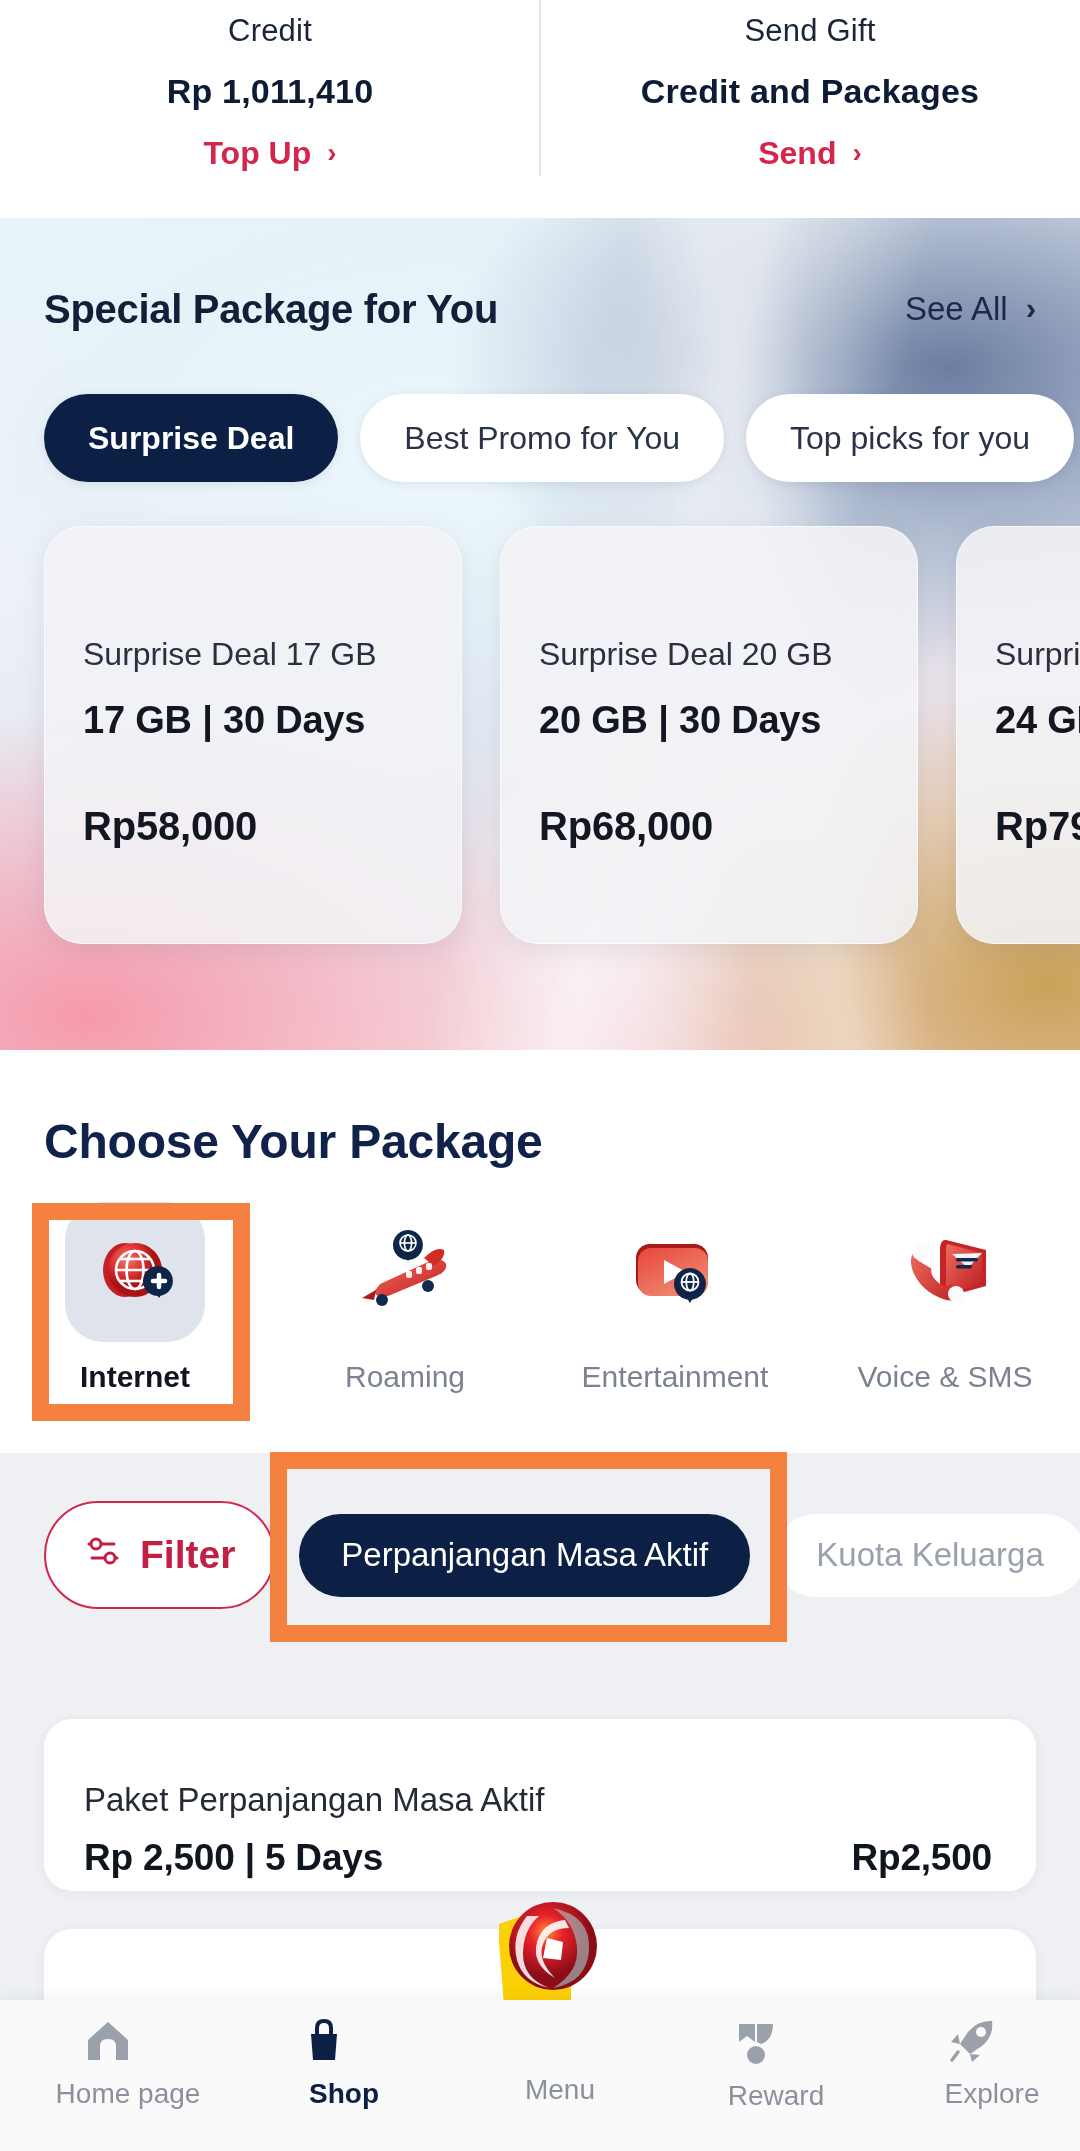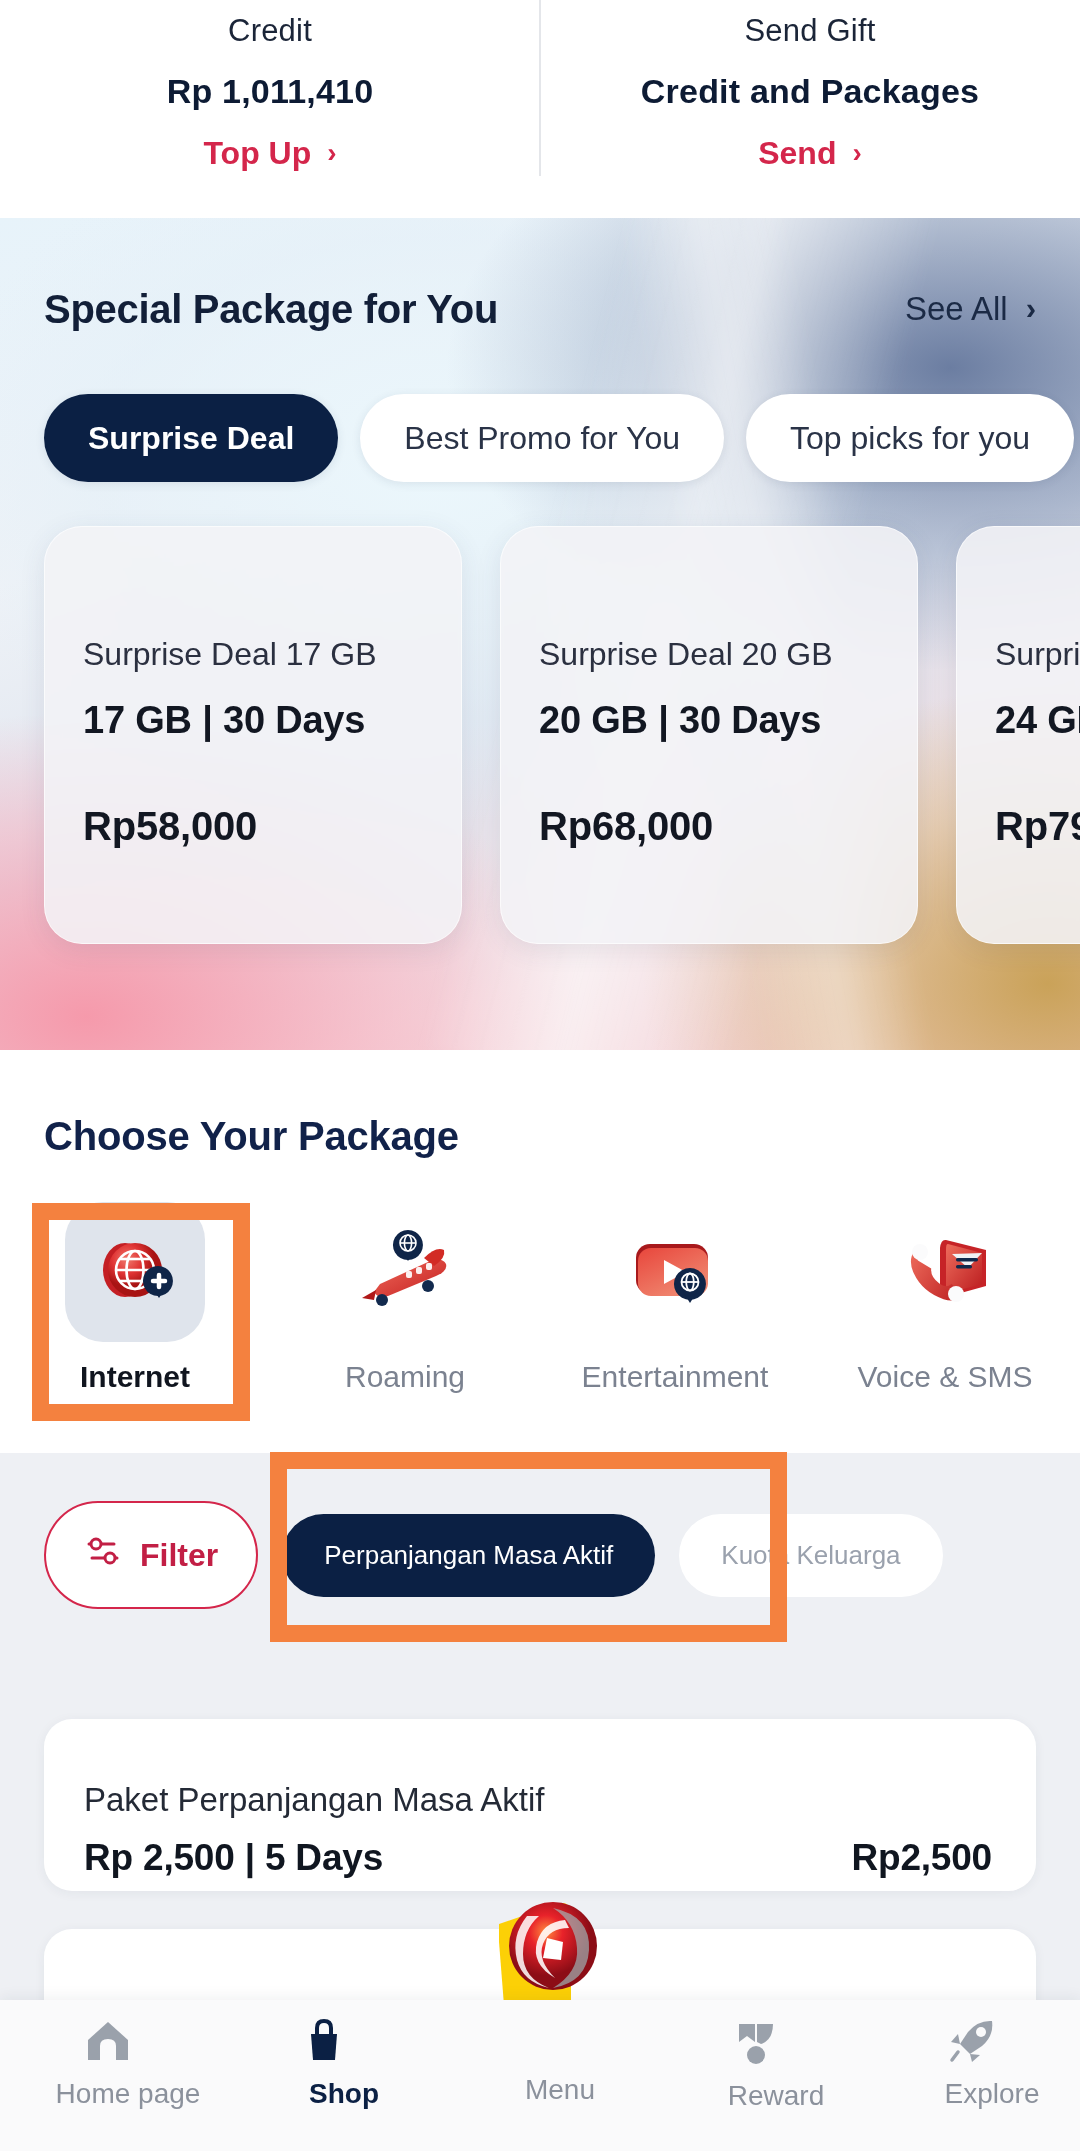--- a/index.html
+++ b/index.html
@@ -88,21 +88,21 @@
   .deal-name{ font-size:32px; color:#2b3040; line-height:1.2; margin-bottom:26px; }
   .deal-spec{ font-size:38px; font-weight:700; color:#121722; letter-spacing:-.2px; margin-bottom:62px; }
   .deal-price{ font-size:40px; font-weight:700; color:#121722; letter-spacing:-.2px; }
 
   
   .choose-sec{
     position:absolute; left:0; top:1050px; width:1080px; height:403px;
     background:#ffffff;
   }
   .choose-title{
-    position:absolute; left:44px; top:64px; font-size:40px; font-weight:700;
+    position:absolute; left:44px; top:64px; font-size:48px; font-weight:700;
     color:#11224a; letter-spacing:-.2px;
   }
   .cat-row{
     position:absolute; left:0; top:152px; width:1080px; height:230px;
     display:flex; align-items:flex-start;
   }
   .cat{
     flex:1; display:flex; flex-direction:column; align-items:center; position:relative;
   }
   .cat-ico{
@@ -122,25 +122,25 @@
     position:absolute; left:0; top:1453px; width:1080px; height:698px;
     background:#eef0f4;
   }
   .filter-row{
     position:absolute; left:0; top:44px; width:1080px; height:116px;
     display:flex; align-items:center; gap:24px; padding-left:44px;
   }
   .filter-btn{
     flex:0 0 auto; height:108px; border-radius:54px; background:#ffffff;
     border:2px solid #d4264b; display:flex; align-items:center; gap:18px;
-    padding:0 38px; color:#c21f45; font-size:32px; font-weight:700;
+    padding:0 38px; color:#c21f45; font-size:39px; font-weight:700;
   }
   .fchip{
     flex:0 0 auto; height:83px; border-radius:52px; background:#ffffff; color:#9aa1ad;
-    display:flex; align-items:center; padding:0 42px; font-size:26px; white-space:nowrap;
+    display:flex; align-items:center; padding:0 42px; font-size:33px; white-space:nowrap;
   }
   .fchip.active{ background:#0b2044; color:#ffffff; }
   .hl-chip{
     position:absolute; left:270px; top:1452px; width:517px; height:190px;
     border:17px solid #f4813f; pointer-events:none;
   }
 
   
   .pkg-card{
     position:absolute; left:44px; width:992px; background:#ffffff; border-radius:28px;

